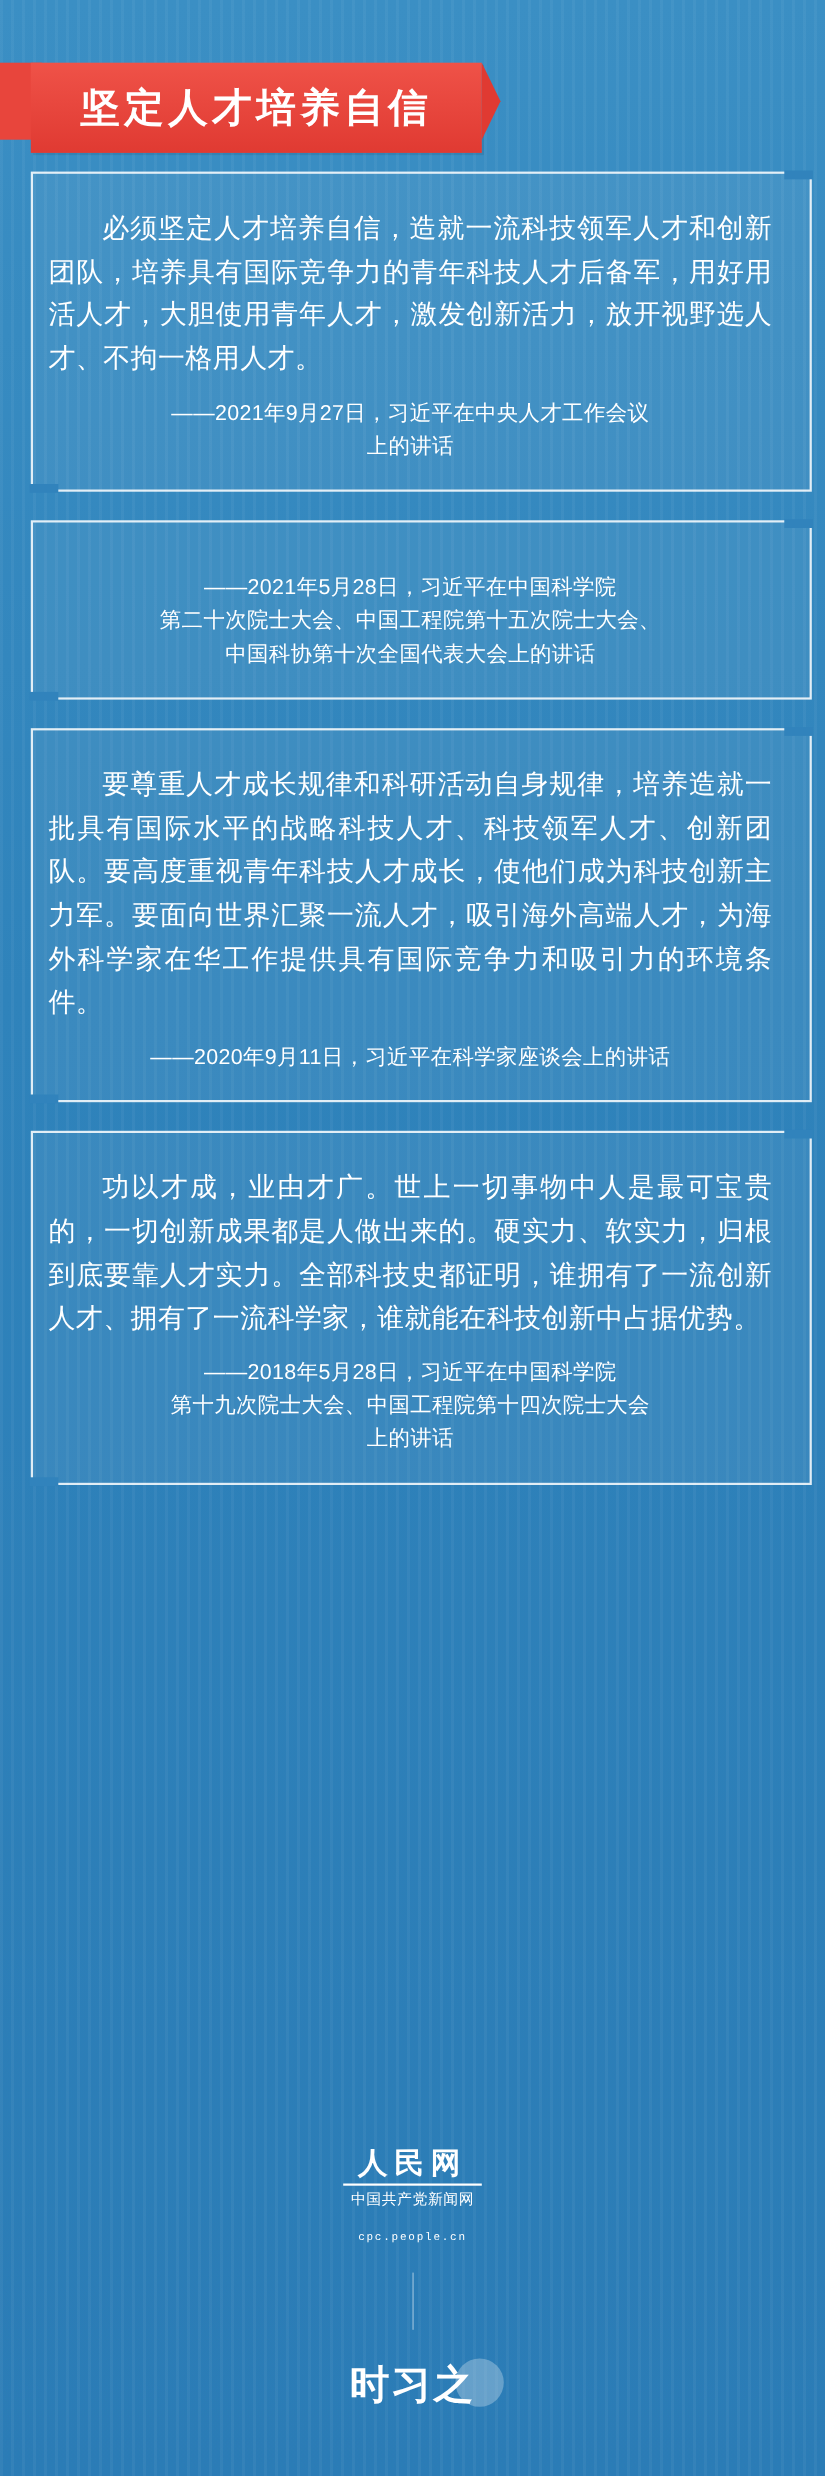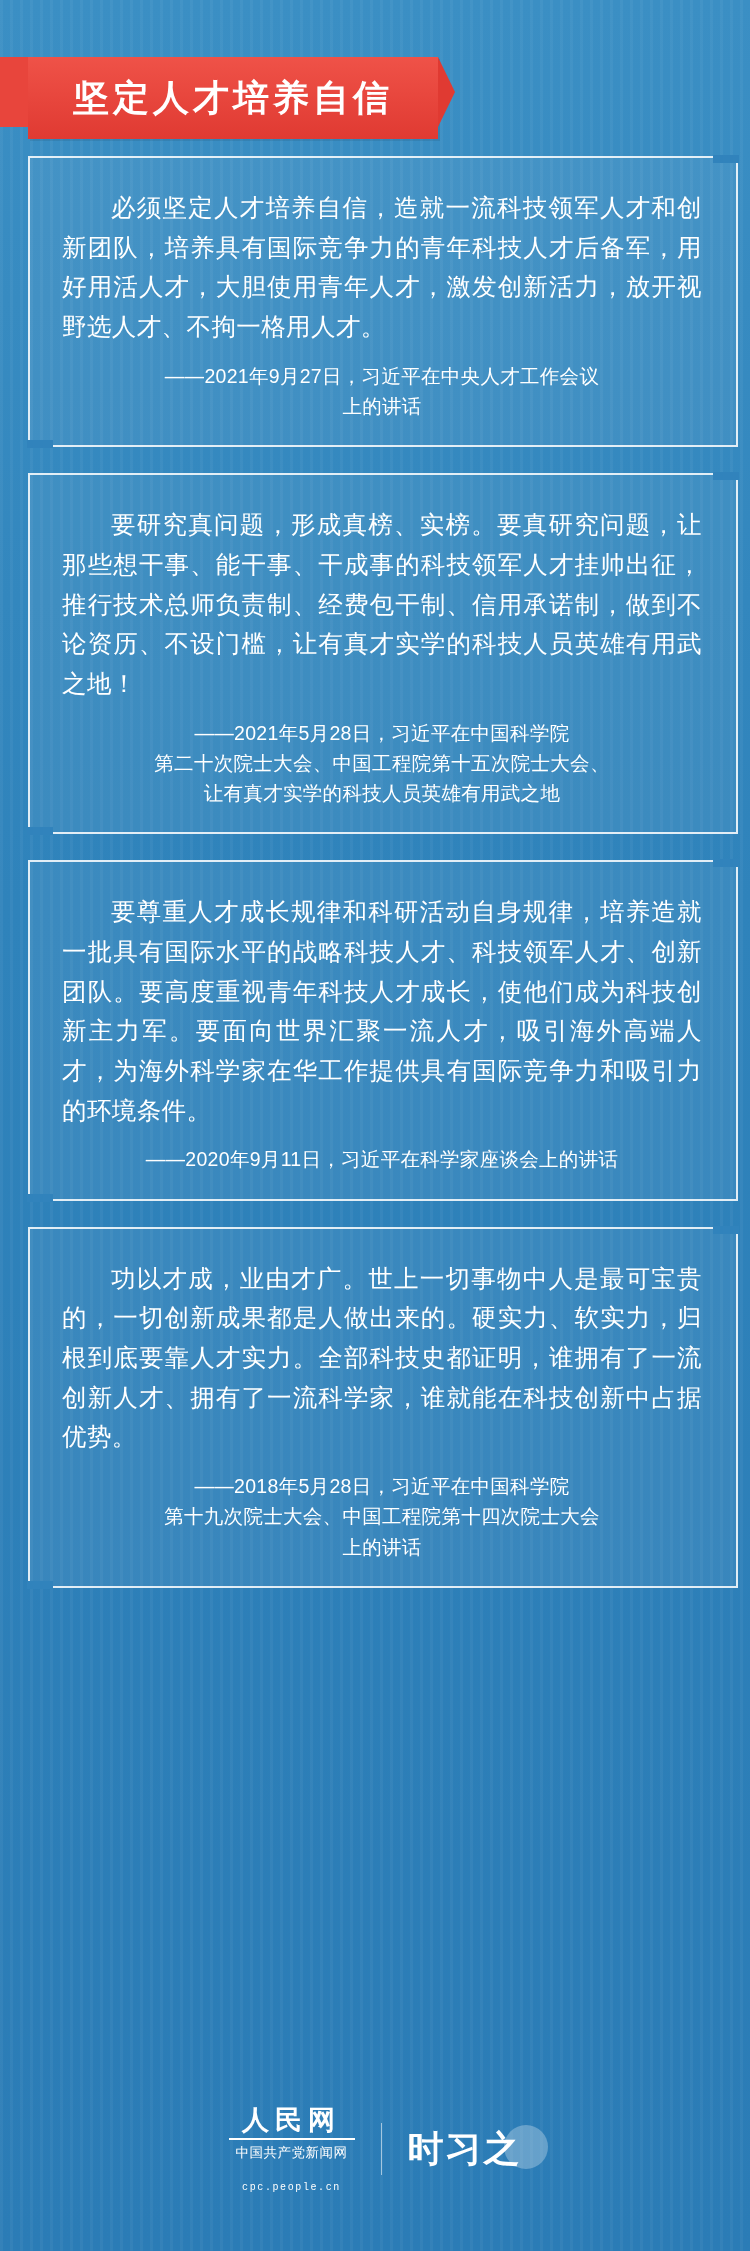--- a/index.html
+++ b/index.html
@@ -71,21 +71,21 @@
     position: absolute;
     left: 0;
     top: 156px;
     width: 750px;
   }
   .card {
     position: relative;
     margin: 0 12px 26px 28px;
     border: 2px solid rgba(255,255,255,0.85);
     background: rgba(255,255,255,0.06);
-    padding: 30px 34px 24px 32px;
+    padding: 30px 34px 24px 14px;
     box-sizing: border-box;
   }
   
   .card::before {
     content: "";
     position: absolute;
     left: -3px;
     bottom: -3px;
     width: 26px;
     height: 8px;
@@ -124,20 +124,21 @@
   
   .footer {
     position: absolute;
     left: 0;
     bottom: 58px;
     width: 750px;
     display: flex;
     align-items: center;
     justify-content: center;
     gap: 26px;
+    flex-direction: column;
   }
   .logo-block {
     display: flex;
     flex-direction: column;
     align-items: center;
     color: #ffffff;
   }
   .logo-cn {
     font-size: 27px;
     font-weight: bold;
@@ -205,25 +206,24 @@
 
     <div class="card">
       <p class="quote">必须坚定人才培养自信，造就一流科技领军人才和创新团队，培养具有国际竞争力的青年科技人才后备军，用好用活人才，大胆使用青年人才，激发创新活力，放开视野选人才、不拘一格用人才。</p>
       <div class="source">
         <span class="source-line">——2021年9月27日，习近平在中央人才工作会议</span>
         <span class="source-line">上的讲话</span>
       </div>
     </div>
 
     <div class="card">
-      <p class="quote">要研究真问题，形成真榜、实榜。要真研究问题，让那些想干事、能干事、干成事的科技领军人才挂帅出征，推行技术总师负责制、经费包干制、信用承诺制，做到不论资历、不设门槛，让有真才实学的科技人员英雄有用武之地！</p>
       <div class="source">
         <span class="source-line">——2021年5月28日，习近平在中国科学院</span>
         <span class="source-line">第二十次院士大会、中国工程院第十五次院士大会、</span>
-        <span class="source-line">让有真才实学的科技人员英雄有用武之地</span>
+        <span class="source-line">中国科协第十次全国代表大会上的讲话</span>
       </div>
     </div>
 
     <div class="card">
       <p class="quote">要尊重人才成长规律和科研活动自身规律，培养造就一批具有国际水平的战略科技人才、科技领军人才、创新团队。要高度重视青年科技人才成长，使他们成为科技创新主力军。要面向世界汇聚一流人才，吸引海外高端人才，为海外科学家在华工作提供具有国际竞争力和吸引力的环境条件。</p>
       <div class="source">
         <span class="source-line">——2020年9月11日，习近平在科学家座谈会上的讲话</span>
       </div>
     </div>
 

